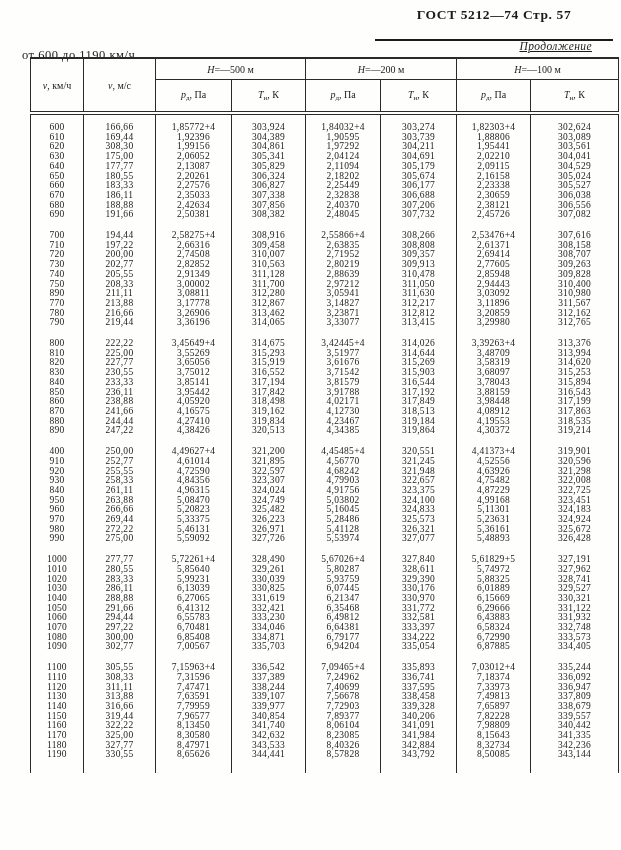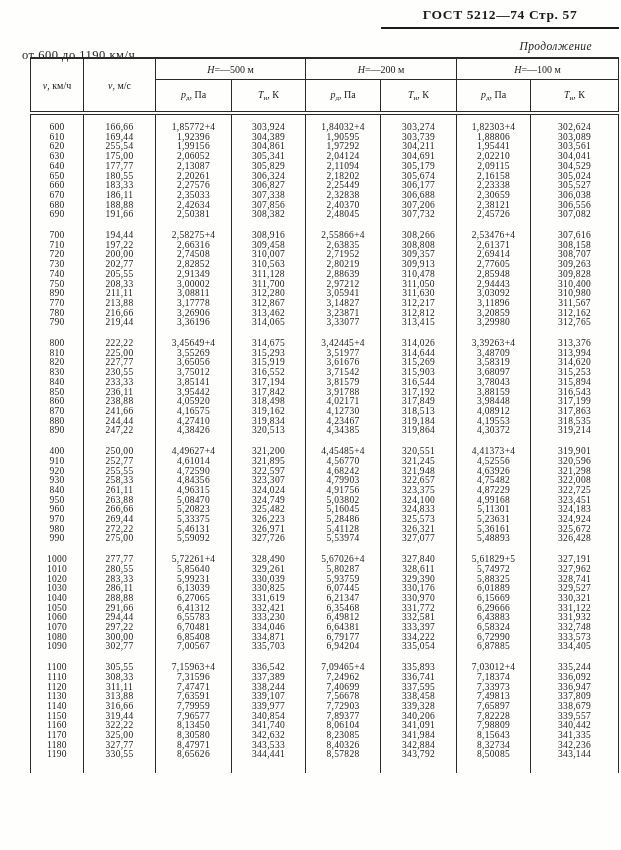--- a/index.html
+++ b/index.html
@@ -7,28 +7,28 @@
     width:621px; height:850px;
     background:#f4f4f2;
     font-family:"Liberation Serif", serif;
     color:#1b1b1b;
   }
   .page {
     position:relative; width:621px; height:850px;
     background:#fefefd; overflow:hidden;
   }
   .gost-header {
-    position:absolute; top:7px; right:2px; width:238px;
+    position:absolute; top:7px; right:8px; width:238px;
     text-align:center; font-weight:bold; font-size:13.5px;
-    letter-spacing:0.6px; padding-bottom:4px;
+    letter-spacing:0.6px; padding-bottom:16px;
     border-bottom:2px solid #1b1b1b; white-space:nowrap;
   }
   .continuation {
     position:absolute; top:40px; right:29px;
-    font-style:italic; font-size:11.5px; letter-spacing:0.4px;
+    font-style:italic; font-size:11.5px; letter-spacing:0.4px;text-decoration:underline;
   }
   .range-label {
     position:absolute; top:48px; left:22px;
     font-size:12.5px; letter-spacing:0.5px; white-space:nowrap;
   }
   table.data-table {
     position:absolute; top:57px; left:30px; width:588px;
     border-collapse:collapse; table-layout:fixed;
     font-size:9.5px;
   }
@@ -115,21 +115,21 @@
           <td>169,44</td>
           <td>1,92396</td>
           <td>304,389</td>
           <td>1,90595</td>
           <td>303,739</td>
           <td>1,88806</td>
           <td>303,089</td>
         </tr>
         <tr class="data-row">
           <td>620</td>
-          <td>255,54</td>
+          <td>308,30</td>
           <td>1,99156</td>
           <td>304,861</td>
           <td>1,97292</td>
           <td>304,211</td>
           <td>1,95441</td>
           <td>303,561</td>
         </tr>
         <tr class="data-row">
           <td>630</td>
           <td>175,00</td>

